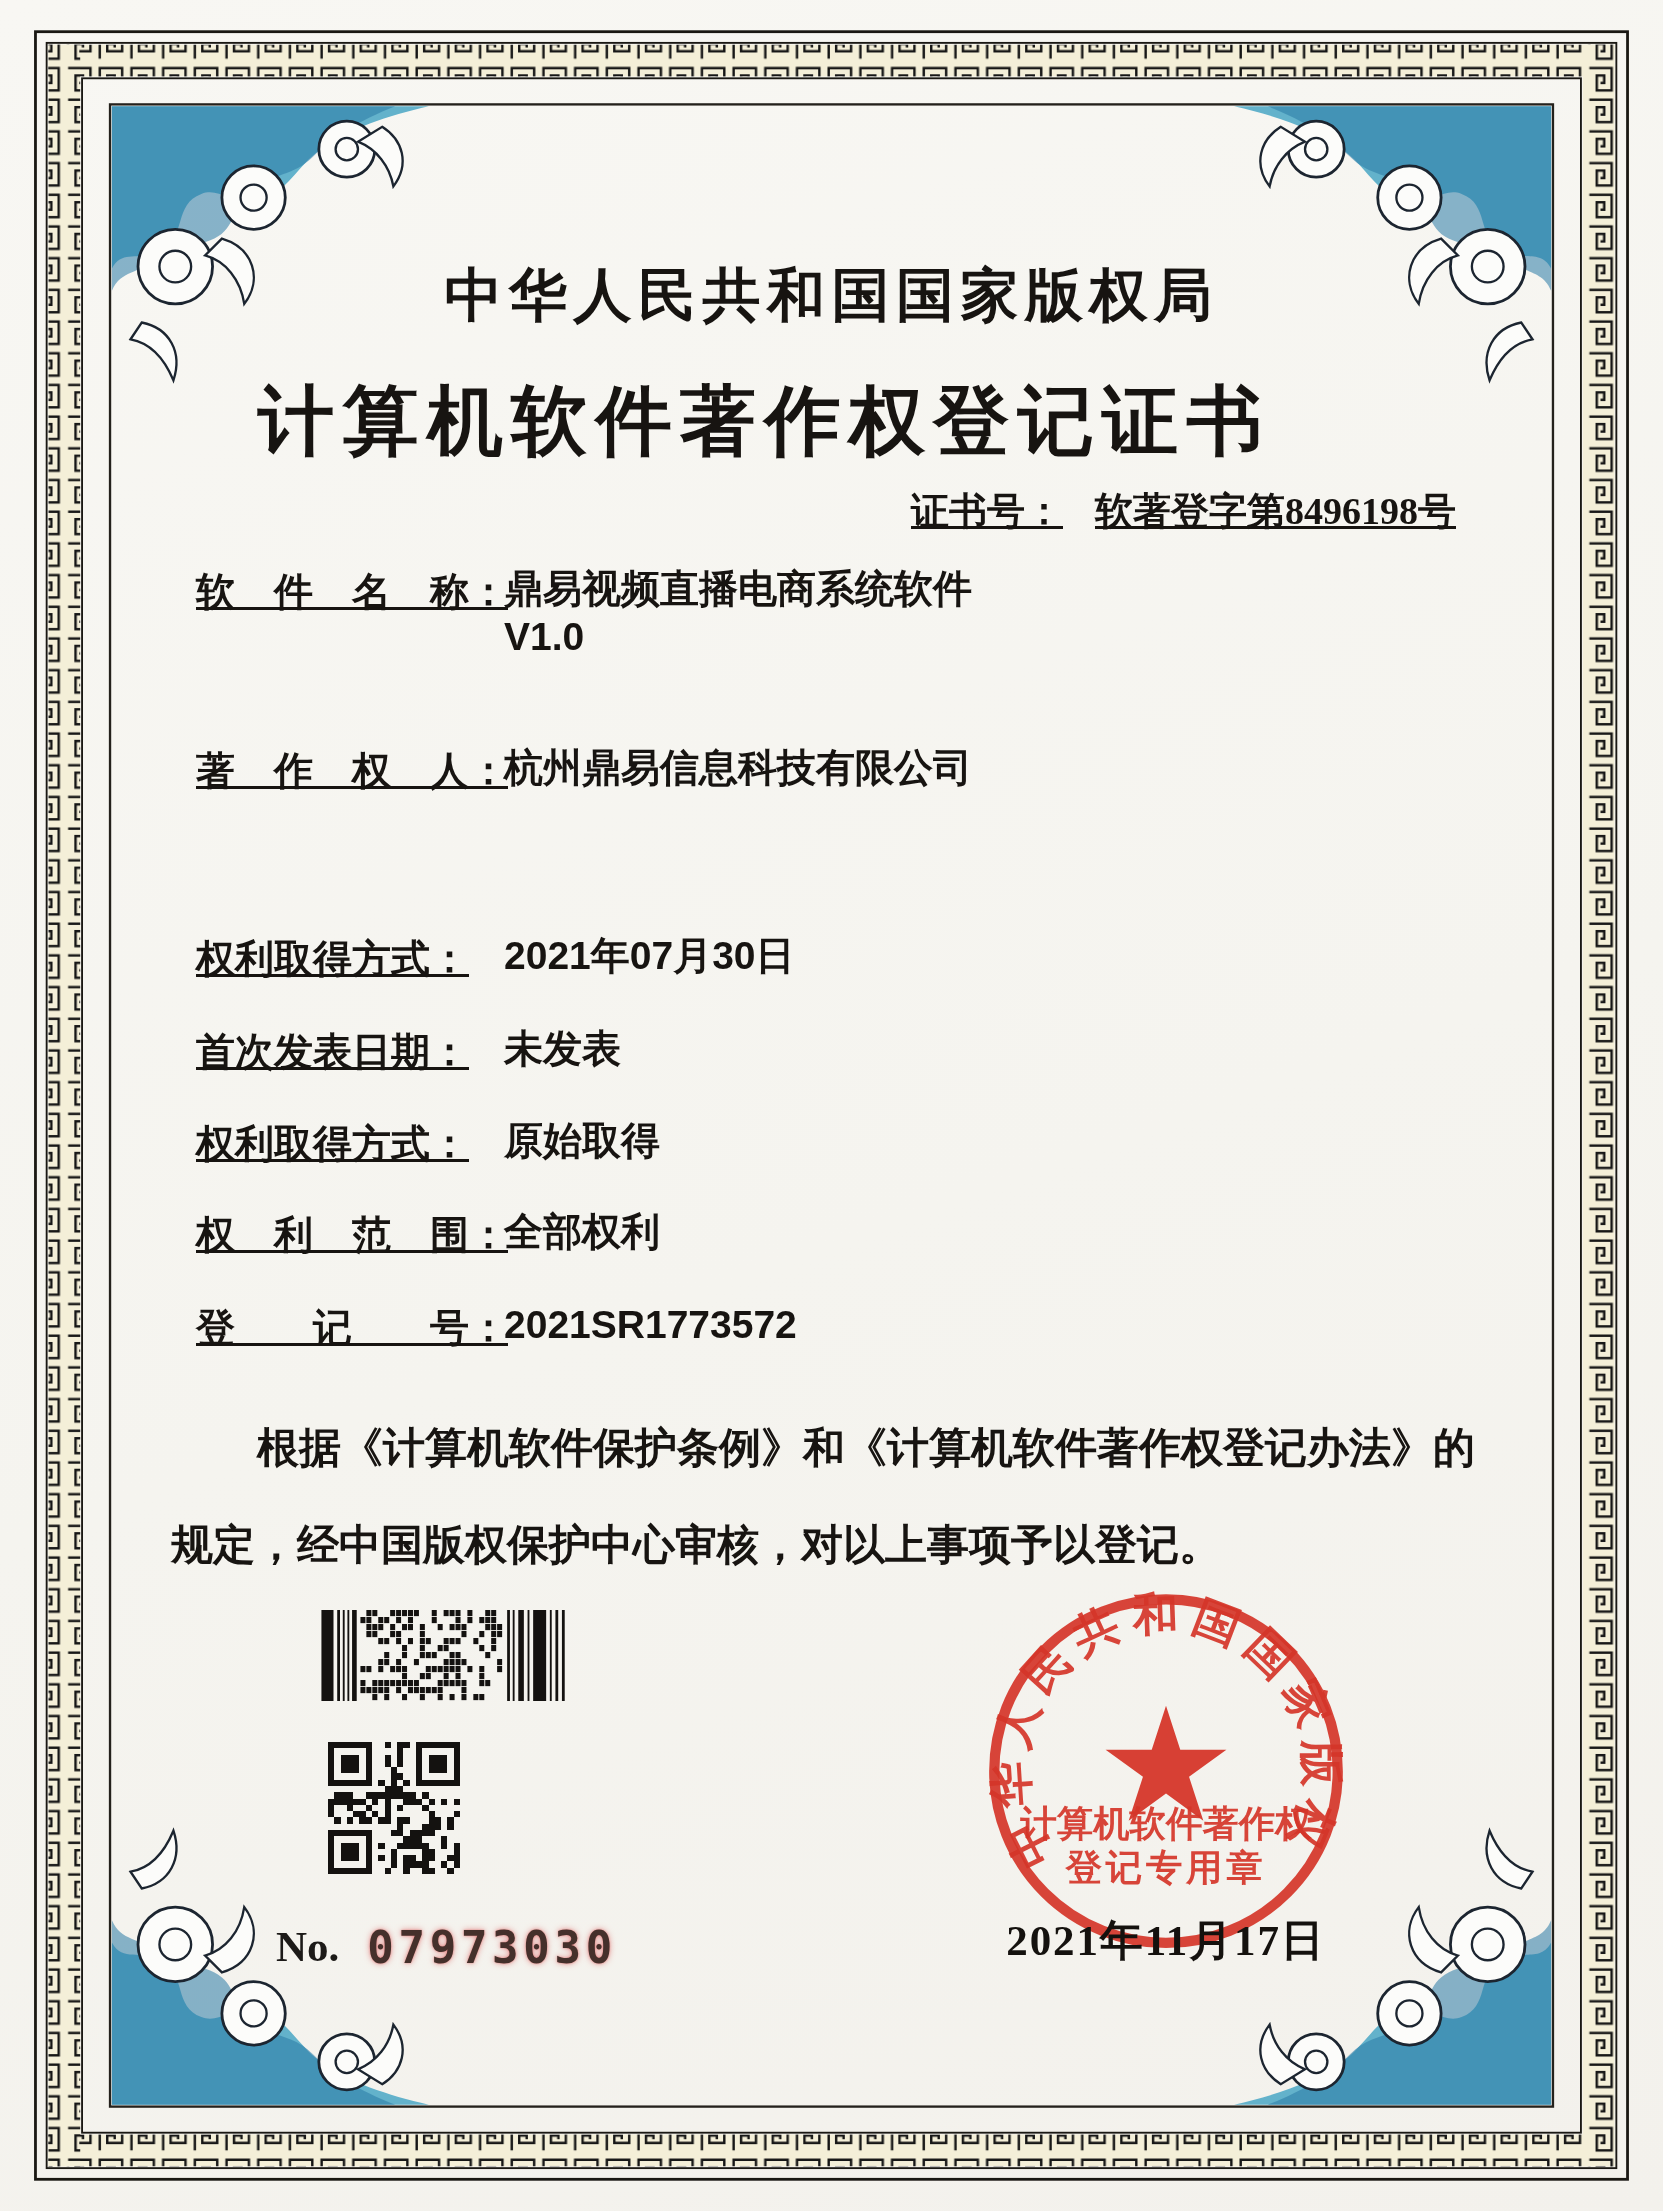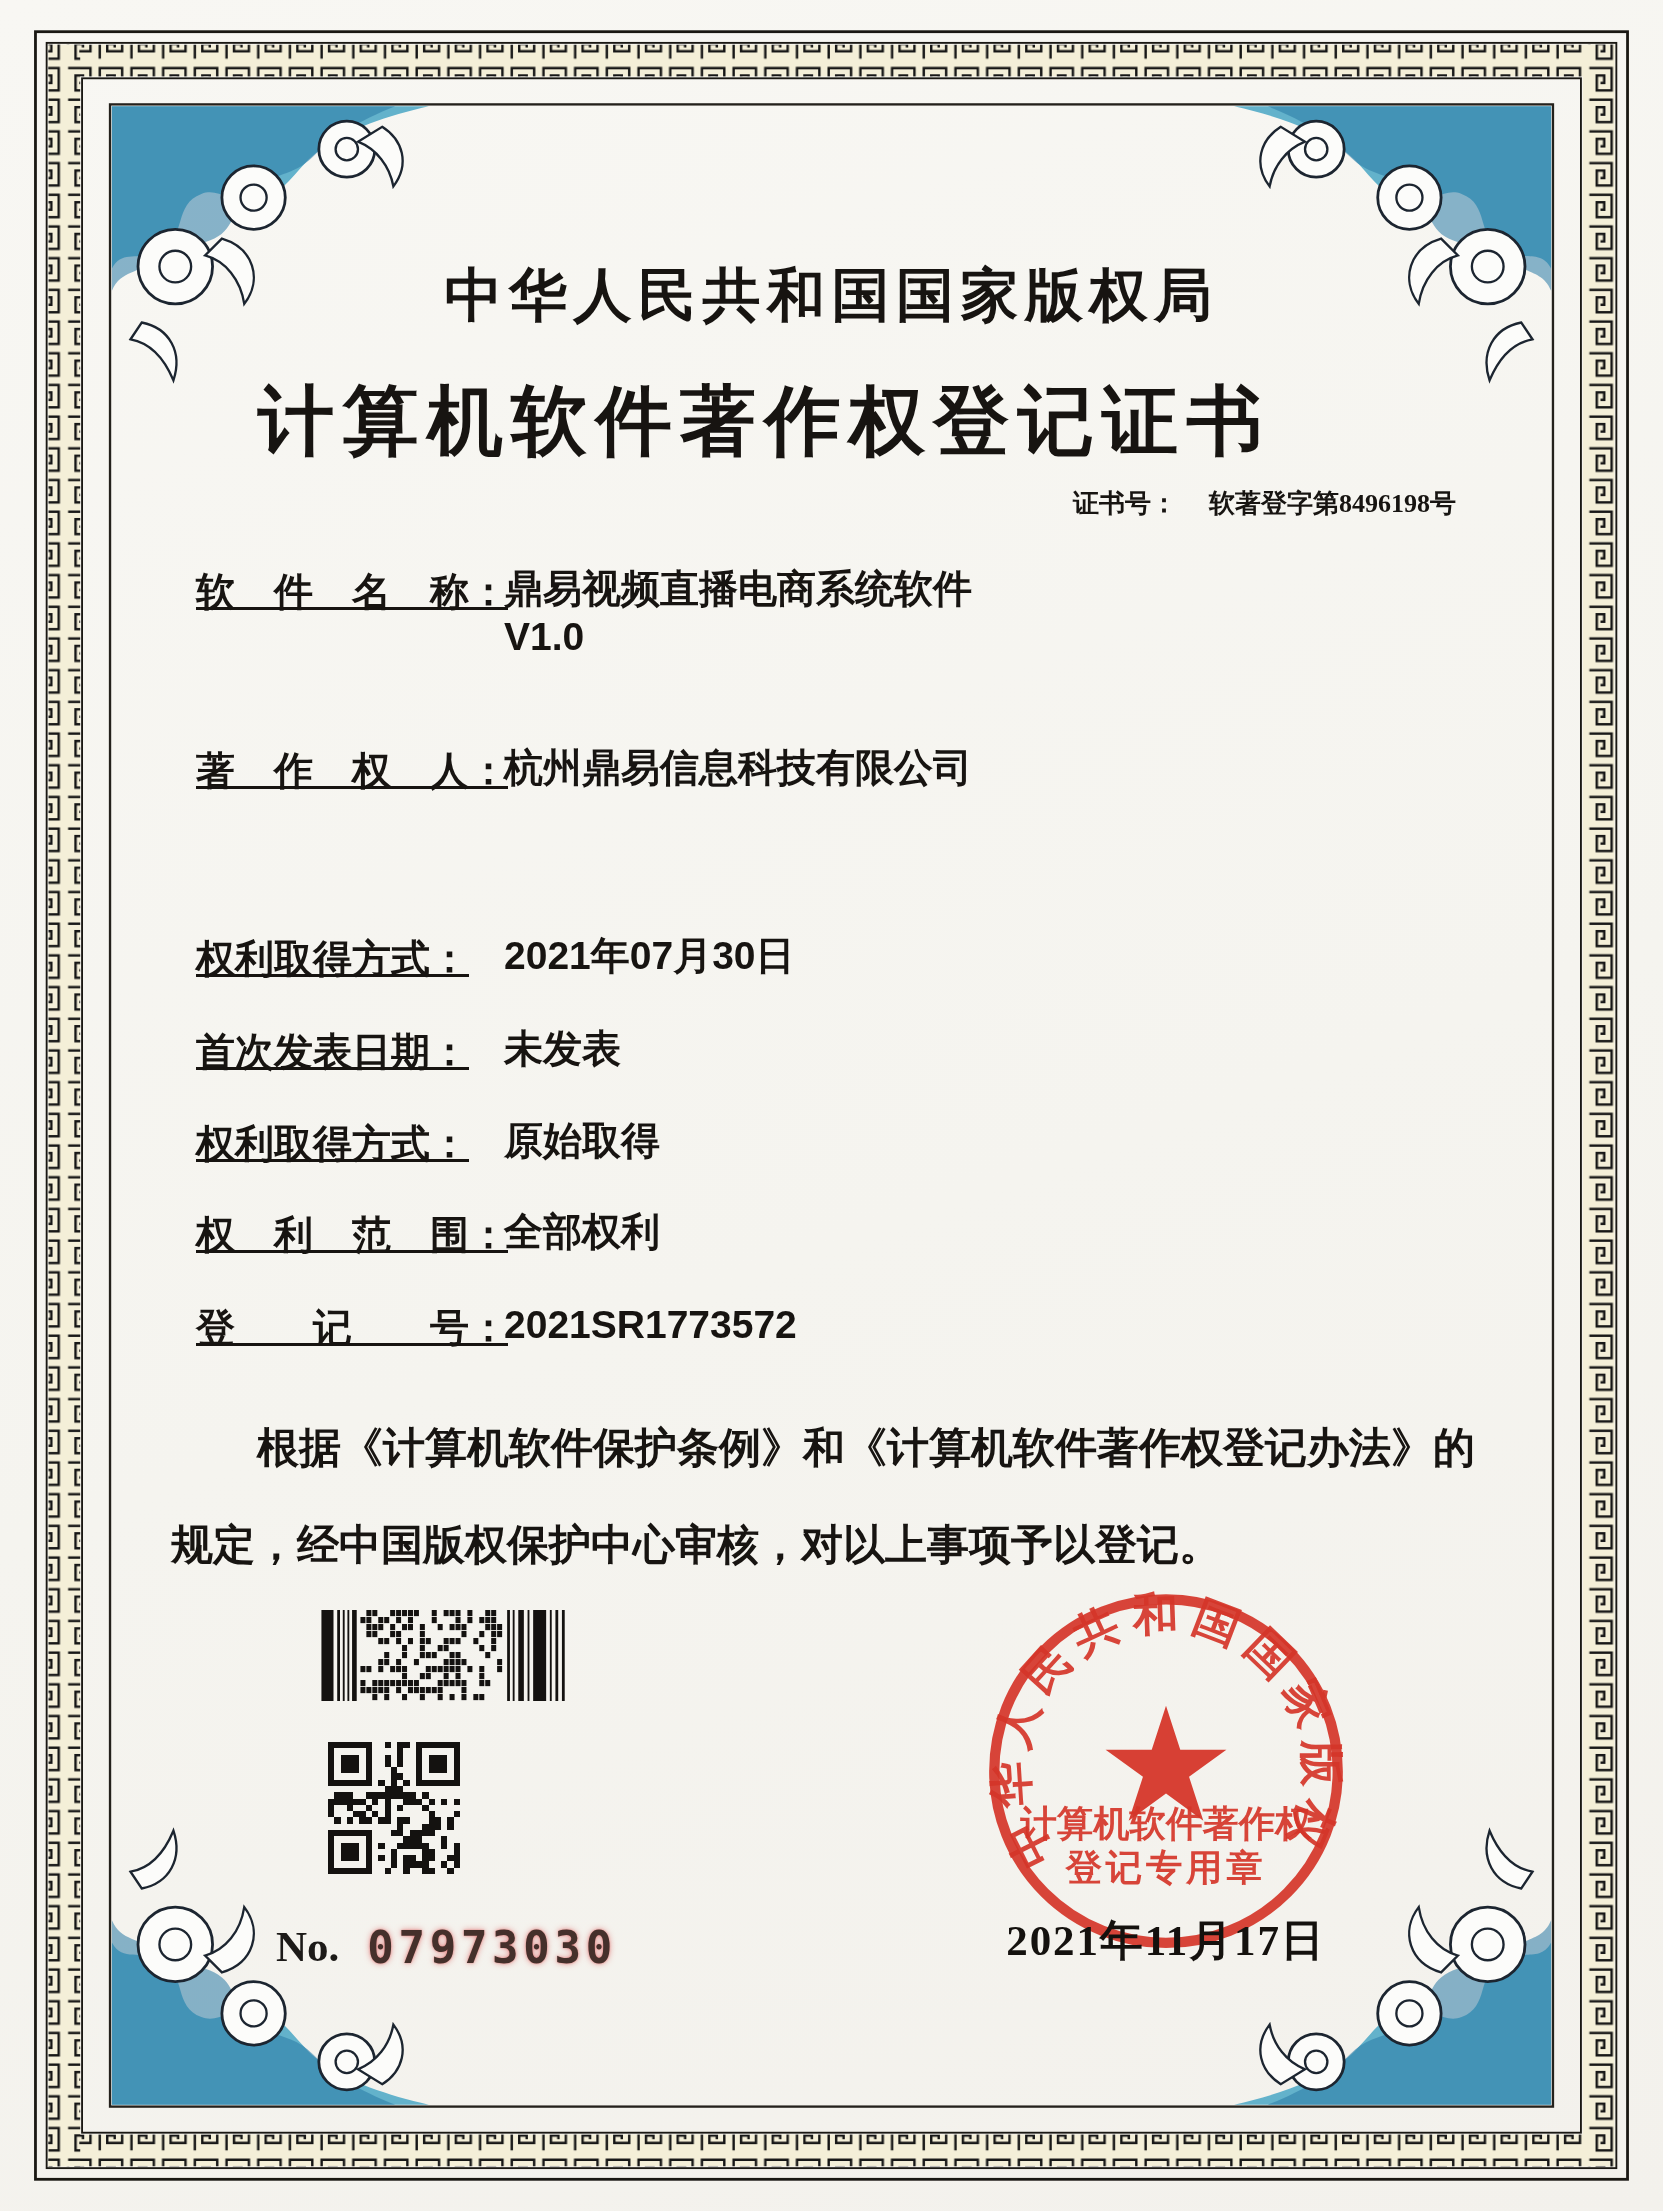--- a/index.html
+++ b/index.html
@@ -18,22 +18,23 @@
     font-size:58px;font-weight:700;letter-spacing:6.5px;
     font-family:"Liberation Serif","DejaVu Serif",serif;
   }
   .cert-title{
     left:0;top:371px;width:1529px;text-align:center;
     font-size:76px;font-weight:800;letter-spacing:8.4px;
     font-family:"Liberation Serif","DejaVu Serif",serif;
   }
   .certno-row{
     top:486px;right:207px;
-    font-size:26px;font-weight:700;white-space:nowrap;
+    font-size:38px;font-weight:700;white-space:nowrap;
     font-family:"Liberation Serif","DejaVu Serif",serif;
+    text-decoration:underline;
   }
   .certno-row .lbl{margin-right:32px;}
   .field-row{left:196px;width:1305px;display:flex;align-items:flex-start;}
   .field-label{
     width:280px;flex:0 0 280px;
     font-size:39px;font-weight:700;white-space:nowrap;
     font-family:"Liberation Sans","DejaVu Sans",sans-serif;
     text-decoration:underline;
   }
   .field-value{

